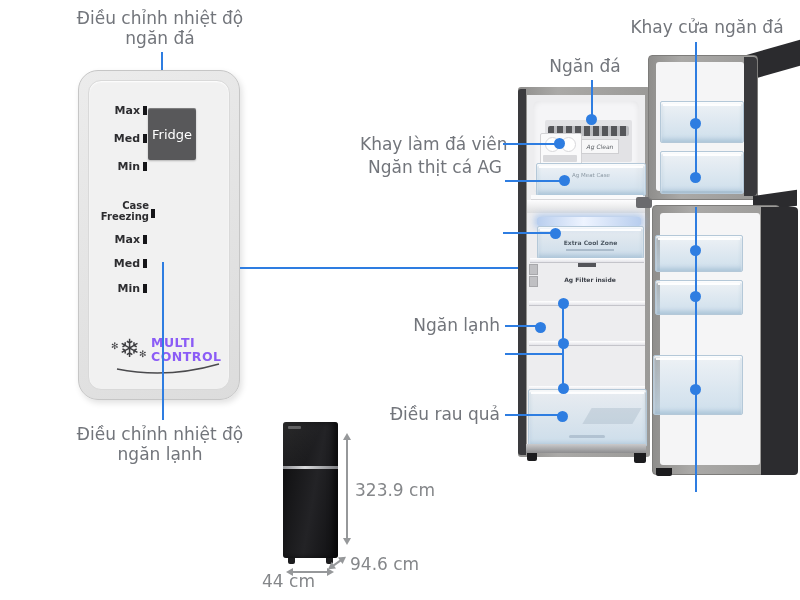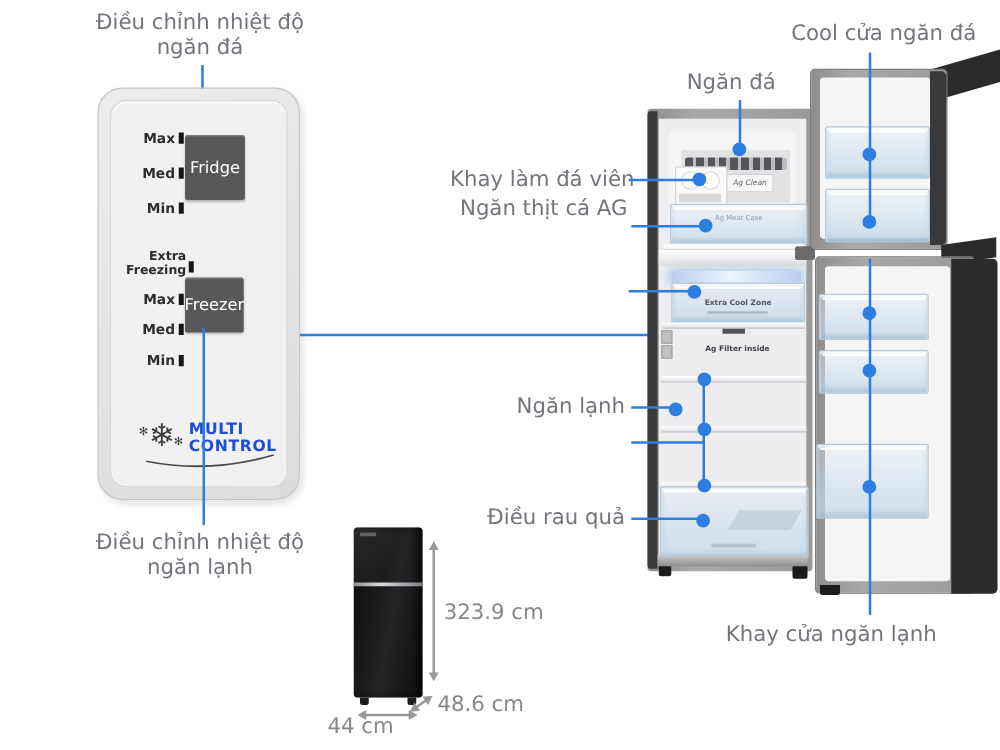--- a/index.html
+++ b/index.html
@@ -26,21 +26,21 @@
   .lvl{position:absolute;width:50px;display:flex;align-items:center;justify-content:flex-end;
        font-size:11px;font-weight:700;color:#2d2d30;}
   .lvl::after{content:"";width:4px;height:9px;background:#151518;margin-left:3px;}
   #qf{position:absolute;left:6px;top:119px;width:54px;text-align:right;font-size:10px;
       line-height:11px;font-weight:700;color:#2d2d30;}
   #qf-sq{position:absolute;left:62px;top:128px;width:4px;height:9px;background:#151518;}
   #logo-snow{position:absolute;left:30px;top:253px;font-size:25px;color:#3d3d40;}
   #logo-spark1{position:absolute;left:22px;top:260px;font-size:9px;color:#3d3d40;}
   #logo-spark2{position:absolute;left:50px;top:268px;font-size:9px;color:#3d3d40;}
   #logo-text{position:absolute;left:62px;top:255px;font-size:12.5px;font-weight:700;
-             color:#1d4ed8;letter-spacing:.5px;line-height:13.5px;}
+             color:#8b5cf6;letter-spacing:.5px;line-height:13.5px;}
   
   .metal{background:linear-gradient(90deg,#8f8e8c,#aaa9a7 30%,#9b9a98);}
   .shelf{position:absolute;background:linear-gradient(#ffffff,#e4e4e9);
          border-bottom:1px solid #c4c4ca;height:4px;}
   .bin{position:absolute;background:linear-gradient(180deg,rgba(224,235,244,.35),rgba(196,217,233,.8));
        border:1px solid #b4c8d8;border-radius:2px;
        box-shadow:inset 0 2px 2px rgba(255,255,255,.85),inset 0 -3px 4px rgba(135,168,196,.45);}
   .bin::after{content:"";position:absolute;left:2px;right:2px;top:2px;height:2px;
               background:rgba(255,255,255,.9);}
   .tinytxt{position:absolute;font-size:6px;color:#78838e;text-align:center;white-space:nowrap;}
@@ -78,36 +78,33 @@
           <span>Med</span>
         </div>
       <div class="lvl" style="left:8px;top:79px;">
           <span>Min</span>
         </div>
       <div class="pbtn" style="left:59px;top:27px;width:48px;height:52px;">
           <span>Fridge</span>
         </div>
 
       <div id="qf">
-        <div>Extra</div>
+        <div>Case</div>
         <div>Freezing</div>
       </div>
       <div id="qf-sq"></div>
 
       <div class="lvl" style="left:8px;top:152px;">
           <span>Max</span>
         </div>
       <div class="lvl" style="left:8px;top:176px;">
           <span>Med</span>
         </div>
       <div class="lvl" style="left:8px;top:201px;">
           <span>Min</span>
-        </div>
-      <div class="pbtn" style="left:59px;top:141px;width:47px;height:44px;">
-          <span>Freezer</span>
         </div>
 
       <div id="logo-spark1">✻</div>
       <div id="logo-snow">❄</div>
       <div id="logo-spark2">✻</div>
       <div id="logo-text">
         <div>MULTI</div>
         <div>CONTROL</div>
       </div>
       <svg style="position:absolute;left:26px;top:282px;" width="106" height="14">
@@ -128,21 +125,21 @@
     <div class="abs" style="left:5px;top:4px;width:13px;height:3px;background:rgba(255,255,255,.28);border-radius:1px;"></div>
     <div class="abs" style="left:0;top:44px;width:55px;height:3px;background:linear-gradient(90deg,#8f9094,#d9dadc 40%,#7e7f83);"></div>
     <div class="abs" style="left:0;top:0;width:55px;height:44px;background:linear-gradient(115deg,rgba(255,255,255,.12),rgba(255,255,255,0) 55%);"></div>
   </div>
   <div class="foot" style="left:288px;top:558px;width:7px;height:6px;"></div>
   <div class="foot" style="left:326px;top:558px;width:7px;height:6px;"></div>
 
   <div class="arrv" style="left:346px;top:436px;height:106px;"></div>
   <div class="dim" style="left:355px;top:480px;">323.9 cm</div>
   <div class="arrh" style="left:329px;top:562px;width:16px;transform:rotate(-35deg);"></div>
-  <div class="dim" style="left:350px;top:554px;">48.6 cm</div>
+  <div class="dim" style="left:350px;top:554px;">94.6 cm</div>
   <div class="arrh" style="left:289px;top:571px;width:42px;"></div>
   <div class="dim" style="left:262px;top:571px;">44 cm</div>
 
   <div class="abs metal" style="left:518px;top:87px;width:132px;height:370px;border-radius:3px;"></div>
   <div class="abs" style="left:518px;top:89px;width:8px;height:366px;background:#3a3a3d;border-radius:3px 0 0 3px;"></div>
   <div class="abs" style="left:527px;top:95px;width:118px;height:351px;background:#ededef;"></div>
 
   <div class="abs" style="left:533px;top:101px;width:106px;height:92px;background:#f5f5f7;border-radius:6px;box-shadow:inset 0 0 6px rgba(0,0,0,.08);"></div>
   <div class="abs" style="left:545px;top:120px;width:87px;height:42px;background:#e2e2e5;border-radius:2px;"></div>
   <div class="abs" style="left:548px;top:126px;width:81px;height:10px;border-radius:2px;background:repeating-linear-gradient(90deg,#55565a 0 6px,#bcbdc1 6px 9px);"></div>
@@ -196,21 +193,21 @@
   <div class="abs" style="left:660px;top:213px;width:100px;height:252px;background:#f5f5f6;border-radius:3px;"></div>
   <div class="bin" style="left:655px;top:235px;width:86px;height:35px;"></div>
   <div class="bin" style="left:655px;top:280px;width:86px;height:33px;"></div>
   <div class="bin" style="left:653px;top:355px;width:88px;height:58px;"></div>
   <div class="foot" style="left:656px;top:468px;width:16px;height:8px;"></div>
 
   <div class="callout center" style="left:540px;top:56px;width:90px;">Ngăn đá</div>
   <div class="bluev" style="left:591px;top:80px;height:36px;"></div>
   <div class="dot" style="left:586px;top:114px;"></div>
 
-  <div class="callout center" style="left:617px;top:17px;width:180px;">Cool cửa ngăn đá</div>
+  <div class="callout center" style="left:617px;top:17px;width:180px;">Khay cửa ngăn đá</div>
   <div class="bluev" style="left:695px;top:42px;height:134px;"></div>
   <div class="dot" style="left:690px;top:118px;"></div>
   <div class="dot" style="left:690px;top:172px;"></div>
 
   <div class="callout right" style="left:360px;top:134px;width:140px;">Khay làm đá viên</div>
   <div class="blueh" style="left:503px;top:143px;width:53px;"></div>
   <div class="dot" style="left:554px;top:138px;"></div>
 
   <div class="callout right" style="left:360px;top:157px;width:142px;">Ngăn thịt cá AG</div>
   <div class="blueh" style="left:505px;top:180px;width:56px;"></div>
@@ -232,15 +229,14 @@
   <div class="dot" style="left:558px;top:383px;"></div>
 
   <div class="callout right" style="left:368px;top:404px;width:132px;">Điều rau quả</div>
   <div class="blueh" style="left:505px;top:414px;width:54px;"></div>
   <div class="dot" style="left:557px;top:411px;"></div>
 
   <div class="bluev" style="left:695px;top:207px;height:285px;"></div>
   <div class="dot" style="left:690px;top:245px;"></div>
   <div class="dot" style="left:690px;top:291px;"></div>
   <div class="dot" style="left:690px;top:384px;"></div>
-  <div class="callout center" style="left:575px;top:498px;width:180px;">Khay cửa ngăn lạnh</div>
 
 </div>
 
 </body></html>

